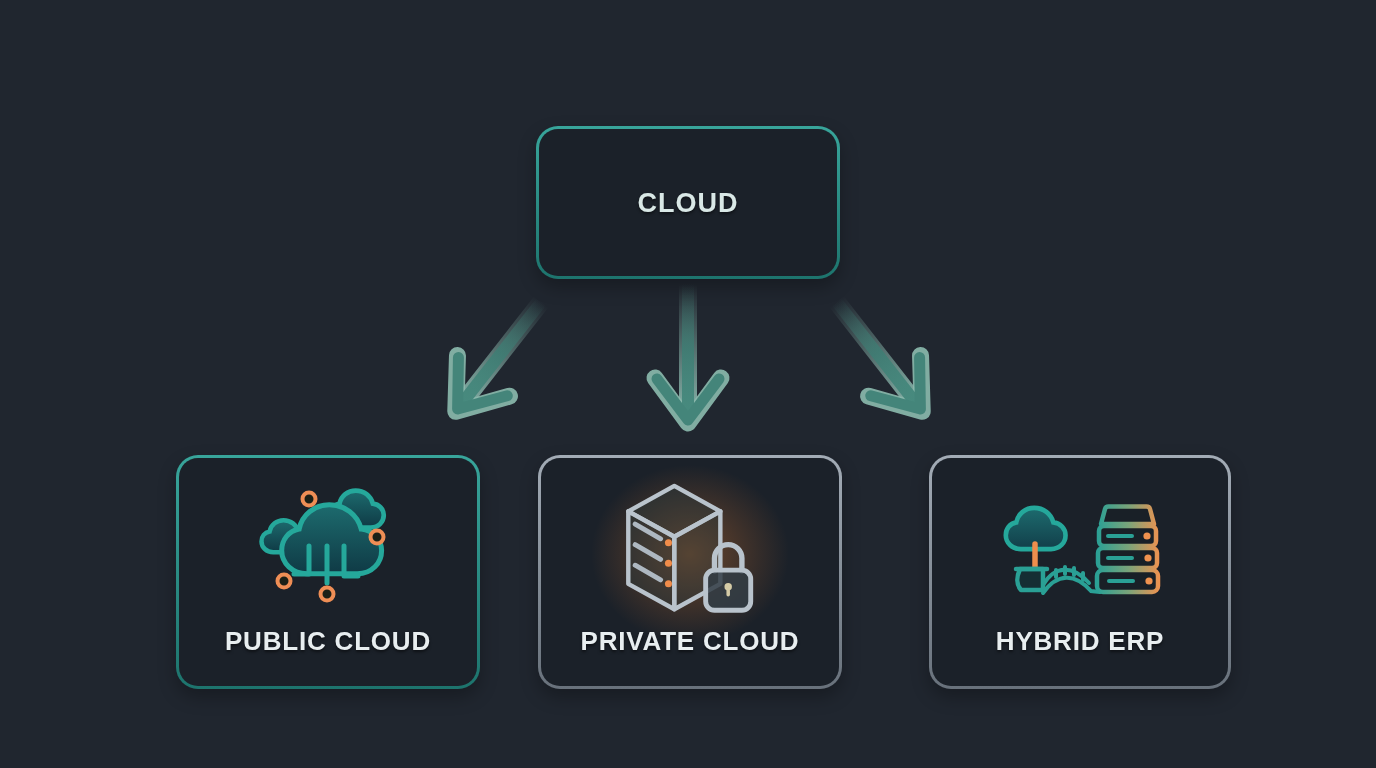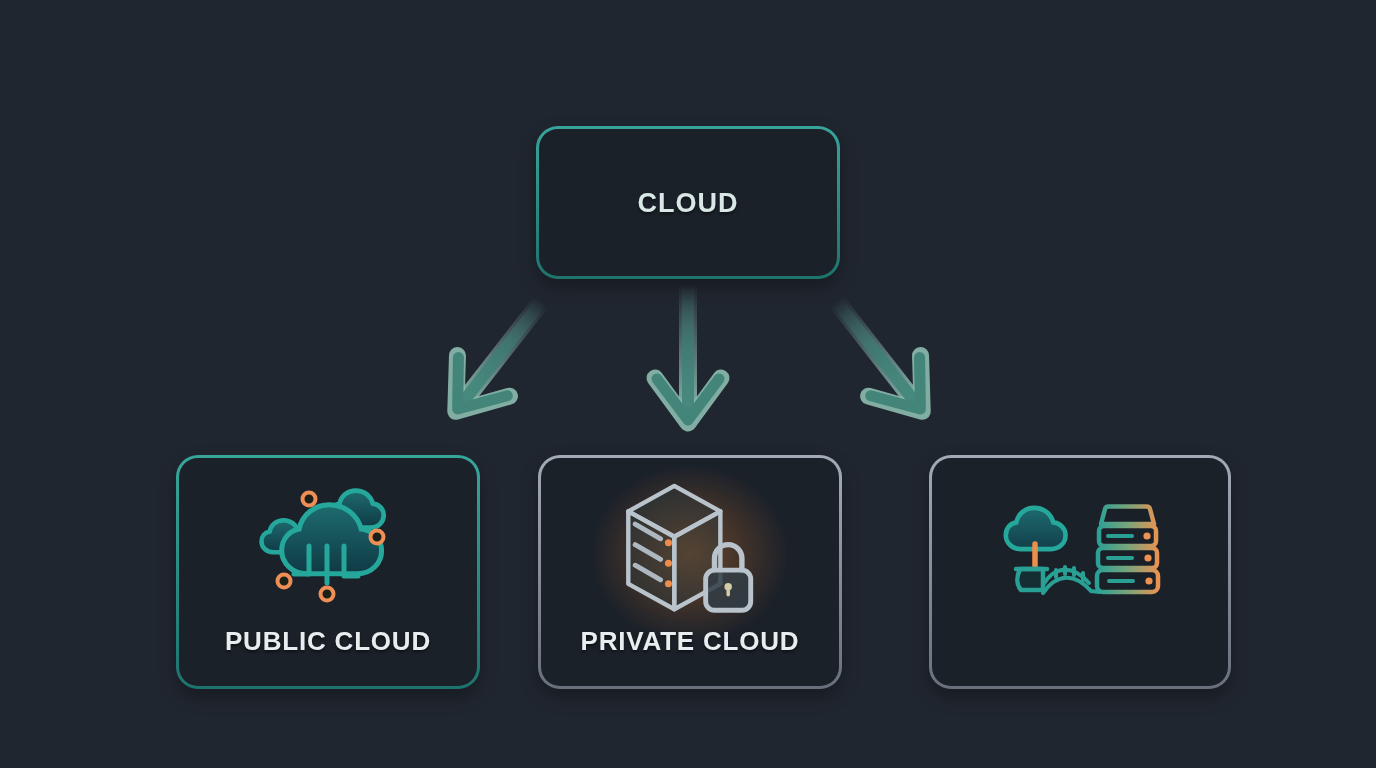--- a/index.html
+++ b/index.html
@@ -203,15 +203,16 @@
           <path d="M 110,58 L 134,58"></path>
           <path d="M 111,81 L 135,81"></path>
         </g>
         <g fill="#f0924f">
           <circle cx="149" cy="36" r="3.6"></circle>
           <circle cx="150" cy="58" r="3.6"></circle>
           <circle cx="151" cy="81" r="3.6"></circle>
         </g>
       </svg>
     </div>
+    <div class="option-label">HYBRID ERP</div>
   </div>
 
 </div>
 
 </body></html>

